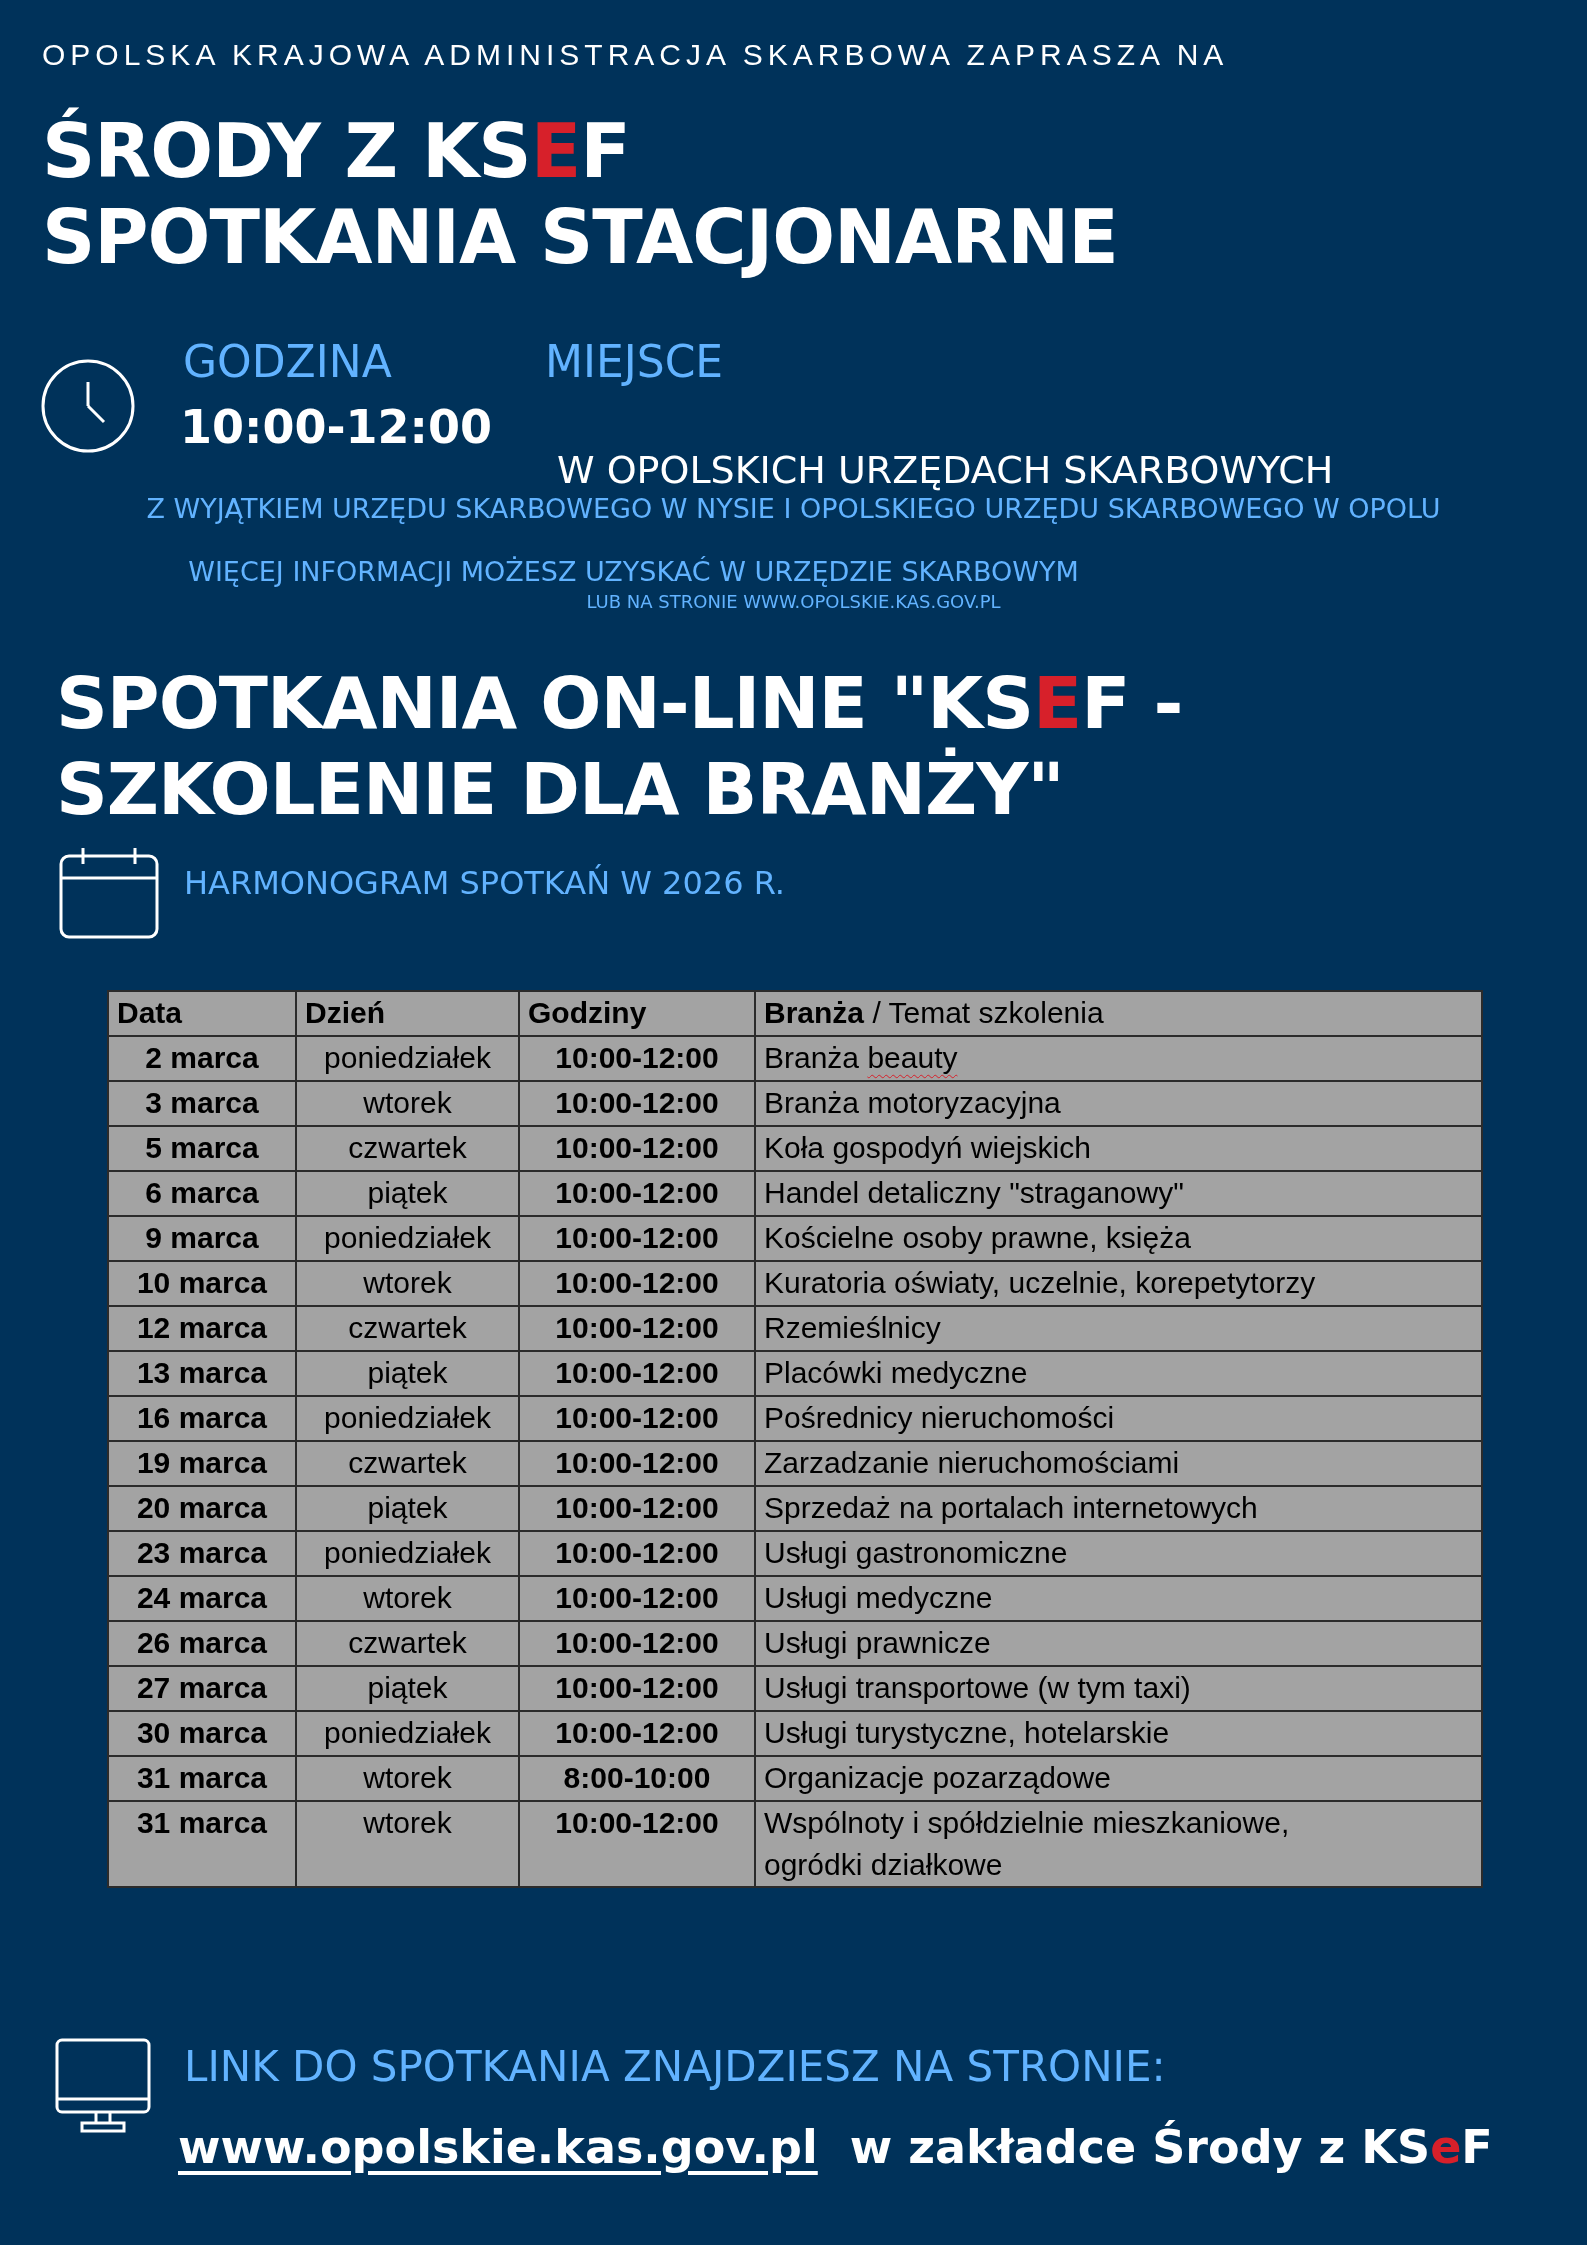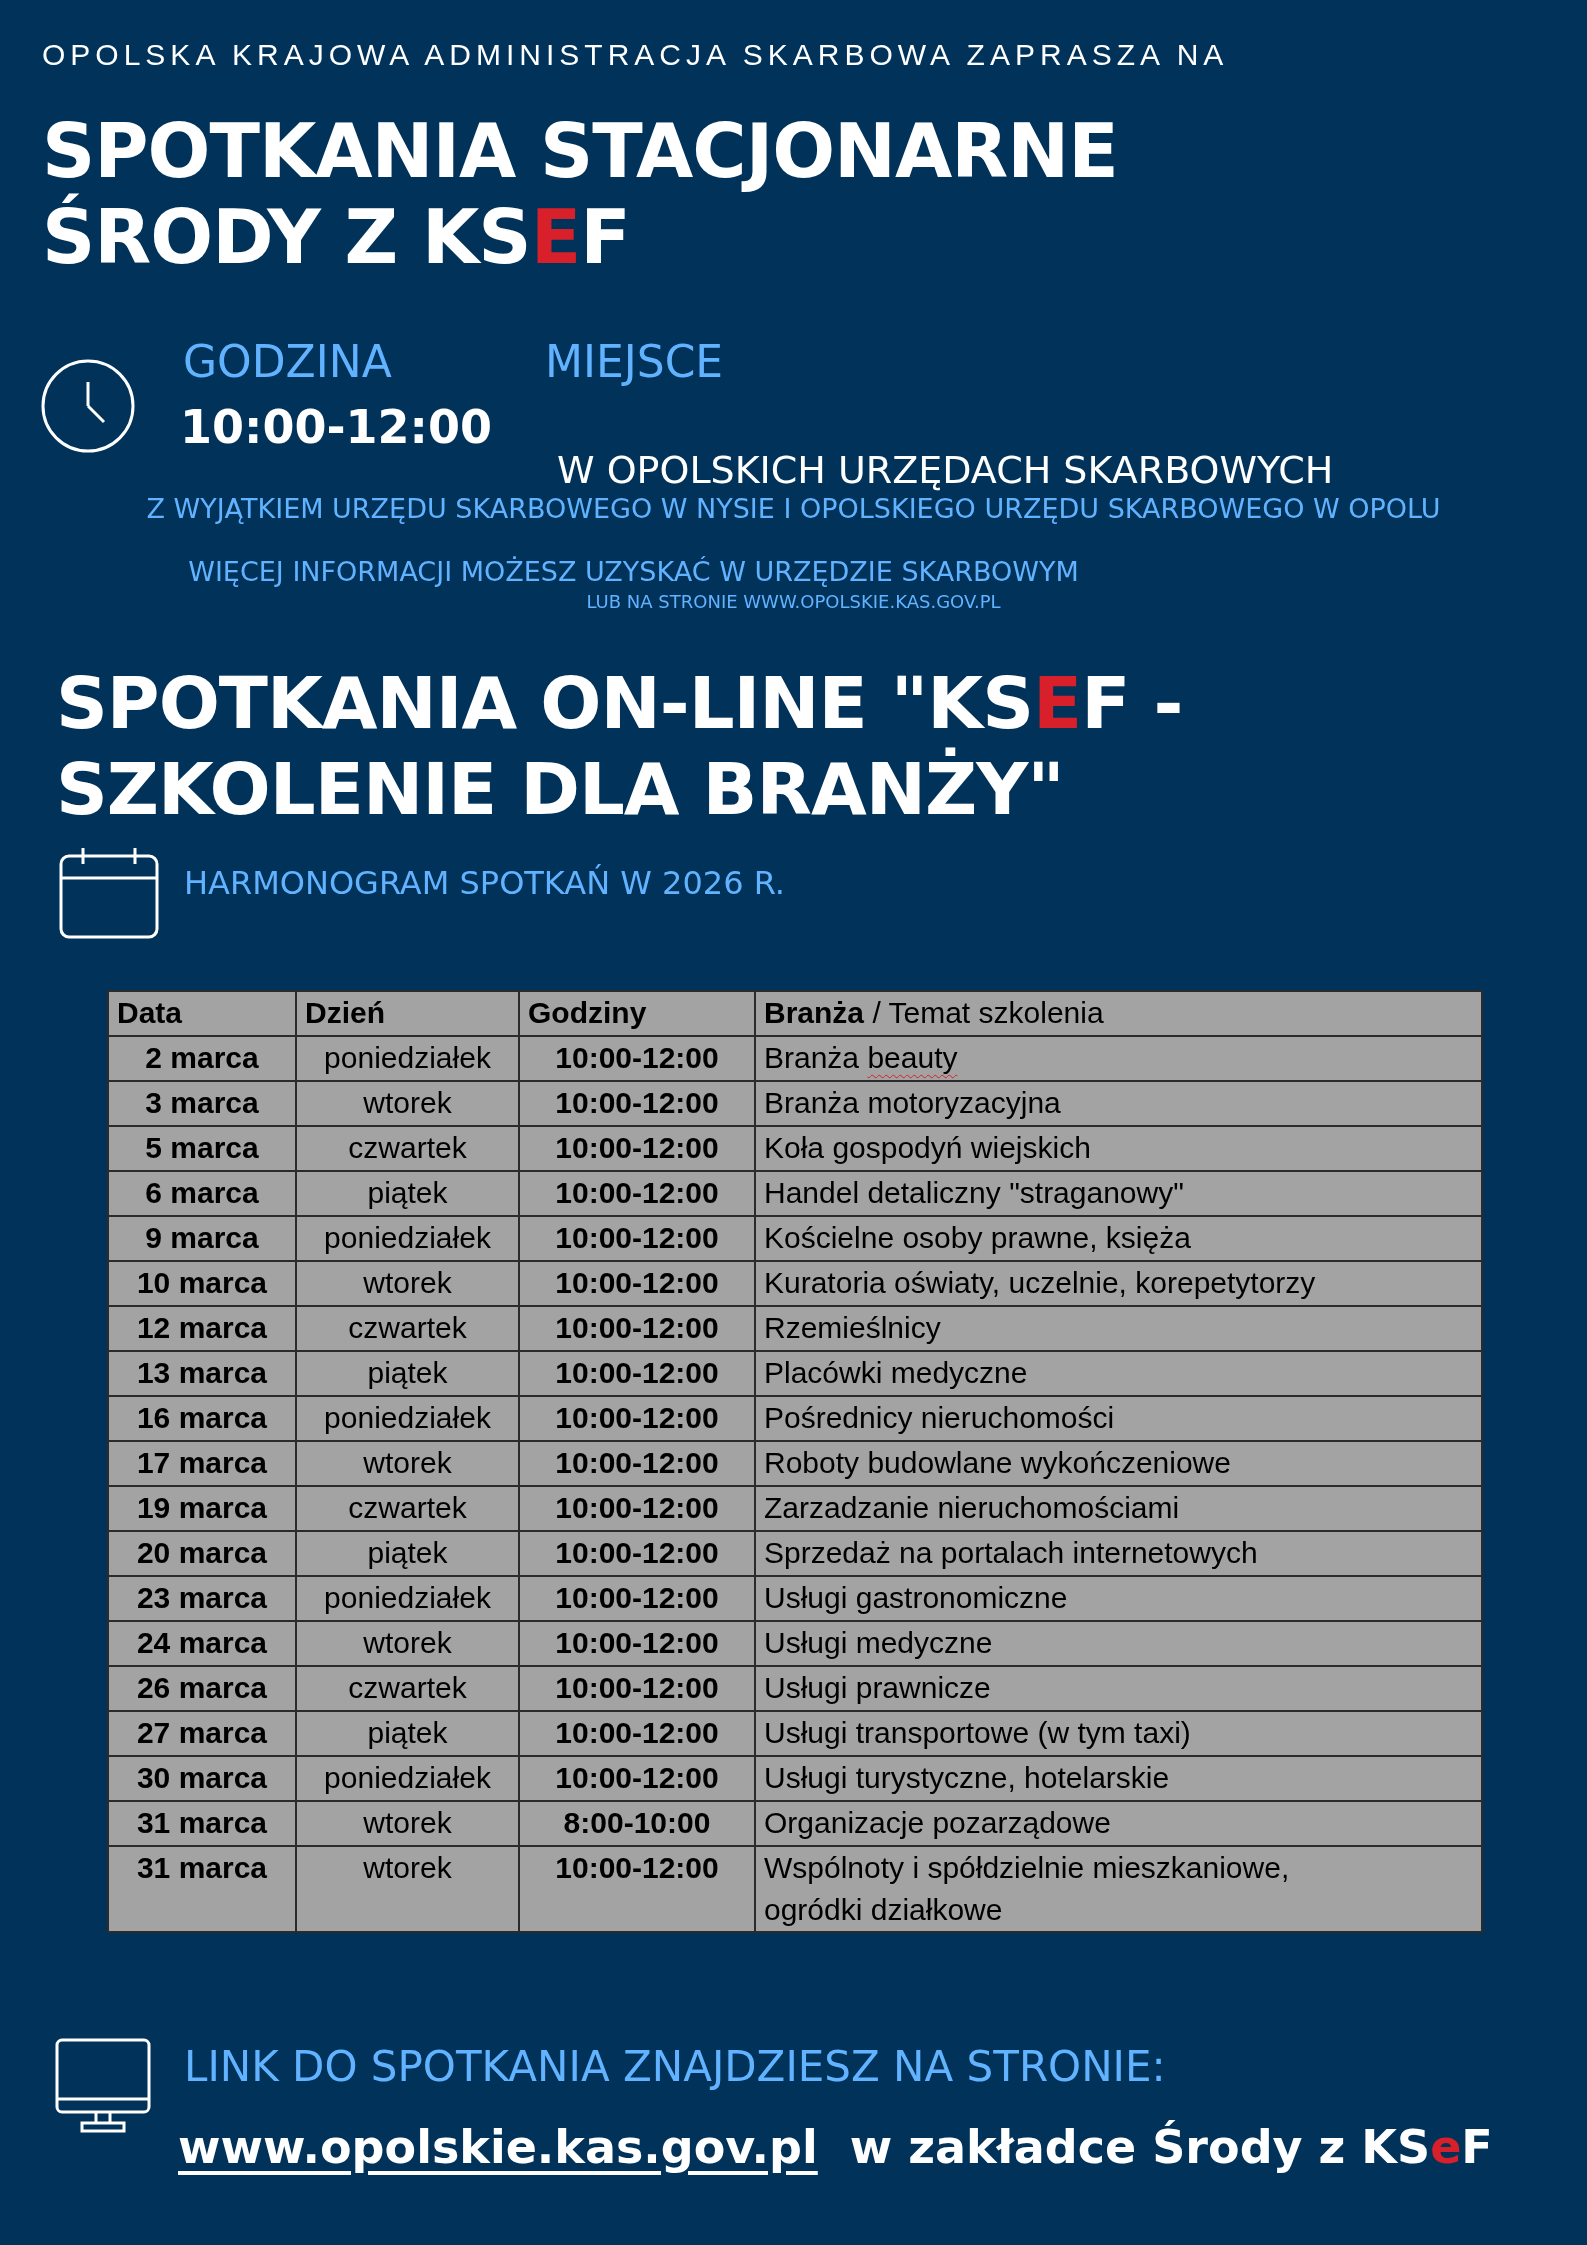--- a/index.html
+++ b/index.html
@@ -87,22 +87,22 @@
     left: 178px; top: 2120px;
     font-size: 46px; font-weight: 700; color: #ffffff; white-space: nowrap;
   }
   .link-url { text-decoration: underline; text-underline-offset: 8px; color: #ffffff; }
 </style>
 </head>
 <body>
 
 <div class="abs kicker">OPOLSKA KRAJOWA ADMINISTRACJA SKARBOWA ZAPRASZA NA</div>
 <div class="abs title1">
+  <div><span>ŚRODY Z KS</span><span class="red">E</span><span>F</span></div>
   <div>SPOTKANIA STACJONARNE</div>
-  <div><span>ŚRODY Z KS</span><span class="red">E</span><span>F</span></div>
 </div>
 
 <div class="abs clock">
   <svg width="96" height="96" viewBox="0 0 96 96">
     <circle cx="48" cy="48" r="45" fill="none" stroke="#ffffff" stroke-width="3"></circle>
     <line x1="48" y1="48" x2="48" y2="24" stroke="#ffffff" stroke-width="3"></line>
     <line x1="48" y1="48" x2="64" y2="64" stroke="#ffffff" stroke-width="3"></line>
   </svg>
 </div>
 <div class="abs label-blue" style="left:183px; top:336px;">GODZINA</div>
@@ -185,26 +185,20 @@
         <td class="c-date">13 marca</td>
         <td class="c-day">piątek</td>
         <td class="c-hours">10:00-12:00</td>
         <td class="c-topic">Placówki medyczne</td>
       </tr>
     <tr>
         <td class="c-date">16 marca</td>
         <td class="c-day">poniedziałek</td>
         <td class="c-hours">10:00-12:00</td>
         <td class="c-topic">Pośrednicy nieruchomości</td>
-      </tr>
-    <tr>
-        <td class="c-date">17 marca</td>
-        <td class="c-day">wtorek</td>
-        <td class="c-hours">10:00-12:00</td>
-        <td class="c-topic">Roboty budowlane wykończeniowe</td>
       </tr>
     <tr>
         <td class="c-date">19 marca</td>
         <td class="c-day">czwartek</td>
         <td class="c-hours">10:00-12:00</td>
         <td class="c-topic">Zarzadzanie nieruchomościami</td>
       </tr>
     <tr>
         <td class="c-date">20 marca</td>
         <td class="c-day">piątek</td>

